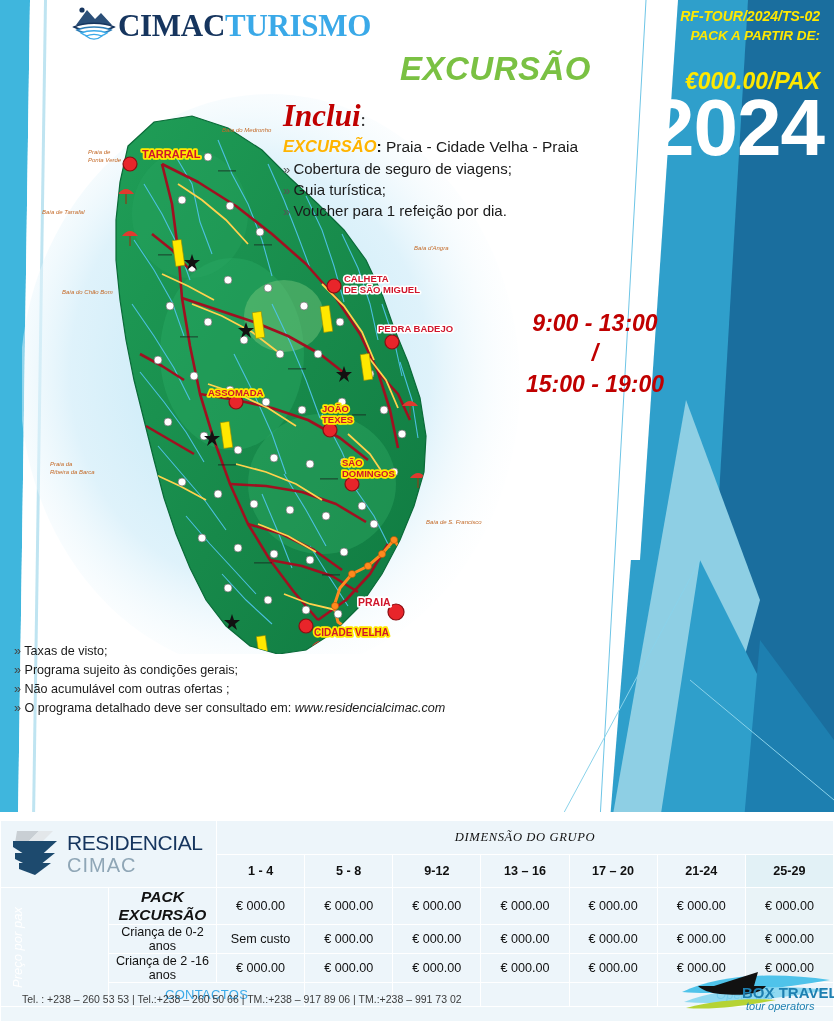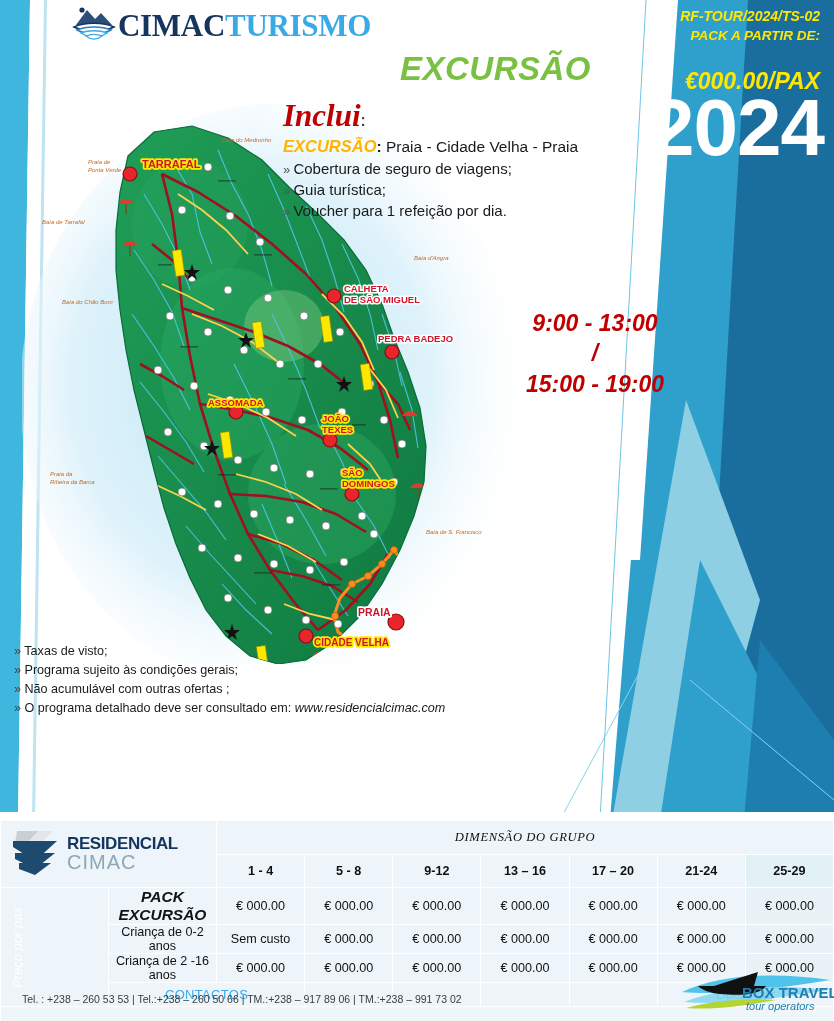--- a/index.html
+++ b/index.html
@@ -42,21 +42,21 @@
   .inc-item .gg{color:#555;font-size:13px;letter-spacing:-1px;}
 
   
   #horario{
     position:absolute;left:495px;top:308px;width:200px;z-index:6;text-align:center;
     color:#c00000;font-size:23px;font-style:italic;font-weight:bold;line-height:1.32;
     font-family:"Liberation Sans", sans-serif;
   }
 
   
-  #map-wrap{position:absolute;left:22px;top:64px;width:560px;height:600px;z-index:4;}
+  #map-wrap{position:absolute;left:22px;top:54px;width:560px;height:600px;z-index:4;}
   #map-wrap svg{display:block;}
 
   
   #exclui{position:absolute;left:14px;top:640px;width:600px;z-index:6;}
   #exclui-head{
     font-family:"Liberation Serif", serif;
     font-size:30px;font-style:italic;color:#e8252a;line-height:1;font-weight:normal;
   }
   #exclui-head .colon{font-size:18px;color:#333;font-style:normal;}
   .exc-item{font-size:12.6px;color:#1a1a1a;margin-top:4.4px;line-height:1.15;}
@@ -473,21 +473,21 @@
           <span style="margin-right:6px;">
             <svg width="52" height="52" viewBox="0 0 52 52">
               <polygon points="8,4 30,4 18,16 6,16" fill="#c9cfd4"></polygon>
               <polygon points="30,4 44,4 26,22 12,22" fill="#e3e7ea"></polygon>
               <polygon points="4,14 48,14 26,34 4,20" fill="#1d4a6e"></polygon>
               <polygon points="6,26 46,26 26,42 6,32" fill="#1d4a6e"></polygon>
               <polygon points="10,36 42,36 26,48 10,42" fill="#1d4a6e"></polygon>
             </svg>
           </span>
           <span style="line-height:1.05;text-align:left;">
-            <span style="display:block;font-size:17px;font-weight:bold;color:#16355e;letter-spacing:-.4px;">RESIDENCIAL</span>
+            <span style="display:block;font-size:21px;font-weight:normal;color:#16355e;letter-spacing:-.4px;">RESIDENCIAL</span>
             <span style="display:block;font-size:20px;color:#8fa6b6;letter-spacing:1px;">CIMAC</span>
           </span>
         </div>
       </td>
       <td class="dim-head" colspan="7">DIMENSÃO DO GRUPO</td>
     </tr>
     <tr>
       <td class="grp">1 - 4</td>
       <td class="grp">5 - 8</td>
       <td class="grp">9-12</td>

